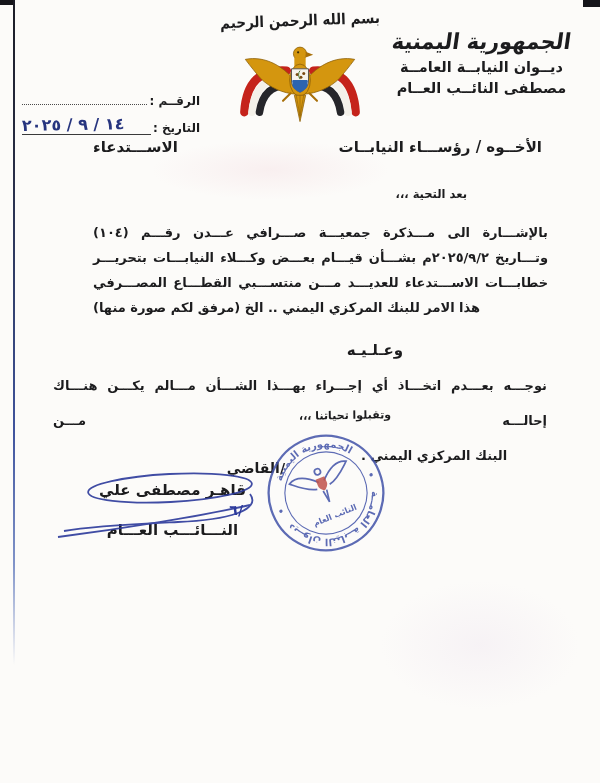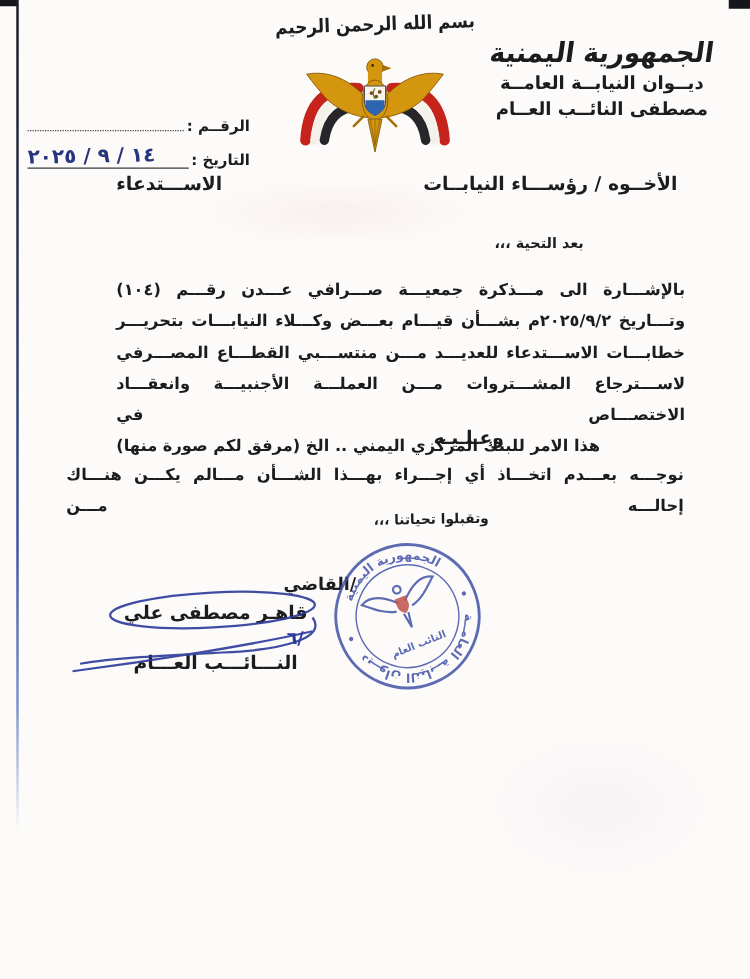--- a/index.html
+++ b/index.html
@@ -59,21 +59,21 @@
     display:flex;justify-content:space-between;
     font-size:15px;font-weight:bold;
   }
   .salutation{
     position:absolute;top:187px;right:133px;
     font-size:11.5px;font-weight:bold;
   }
 
   
   .para1{position:absolute;top:220px;right:52px;left:53px;font-size:13px;font-weight:bold;line-height:25px;margin-left:40px;}
-  .para2{position:absolute;top:368px;right:53px;left:53px;font-size:13px;font-weight:bold;line-height:25px;}
+  .para2{position:absolute;top:368px;right:53px;left:53px;font-size:13px;font-weight:bold;line-height:35px;}
   .jline{text-align:justify;text-align-last:justify;}
   .rline{text-align:left;}
   .lline{text-align:left;padding-left:308px;white-space:nowrap;}
   .transition{
     position:absolute;top:341px;left:0;width:600px;text-align:center;
     font-size:15px;font-weight:bold;transform:translateX(75px);
   }
   .closing{
     position:absolute;top:409px;left:0;width:600px;text-align:center;
     font-size:11px;font-weight:bold;transform:translateX(45px) rotate(-1deg);
@@ -161,28 +161,28 @@
     <span>الأخــوه / رؤســـاء النيابــات</span>
     <span>الاســـتدعاء</span>
   </div>
 
   <div class="salutation">بعد التحية ،،،</div>
 
   <div class="para1">
     <div class="jline">بالإشـــارة الى مـــذكرة جمعيـــة صـــرافي عـــدن رقـــم (١٠٤)</div>
     <div class="jline">وتـــاريخ ٢٠٢٥/٩/٢م بشـــأن قيـــام بعـــض وكـــلاء النيابـــات بتحريـــر</div>
     <div class="jline">خطابـــات الاســـتدعاء للعديـــد مـــن منتســـبي القطـــاع المصـــرفي</div>
-    <div class="jline">لاســـترجاع المشـــتروات مـــن العملـــة الأجنبيـــة وانعقـــاد الاختصـــاص في</div>
     <div class="rline">هذا الامر للبنك المركزي اليمني .. الخ (مرفق لكم صورة منها)</div>
   </div>
 
   <div class="transition">وعـلـيـه</div>
 
   <div class="para2">
     <div class="jline">نوجـــه بعـــدم اتخـــاذ أي إجـــراء بهـــذا الشـــأن مـــالم يكـــن هنـــاك إحالـــه مـــن</div>
+    <div class="lline">البنك المركزي اليمني .</div>
   </div>
 
   <div class="closing">وتقبلوا تحياتنا ،،،</div>
 
   <div class="sig-block">
     <div class="sig-title">القاضي/</div>
     <div class="sig-name">قاهـر مصطفى علي</div>
     <div class="sig-position">النـــائـــب العـــام</div>
   </div>
 

